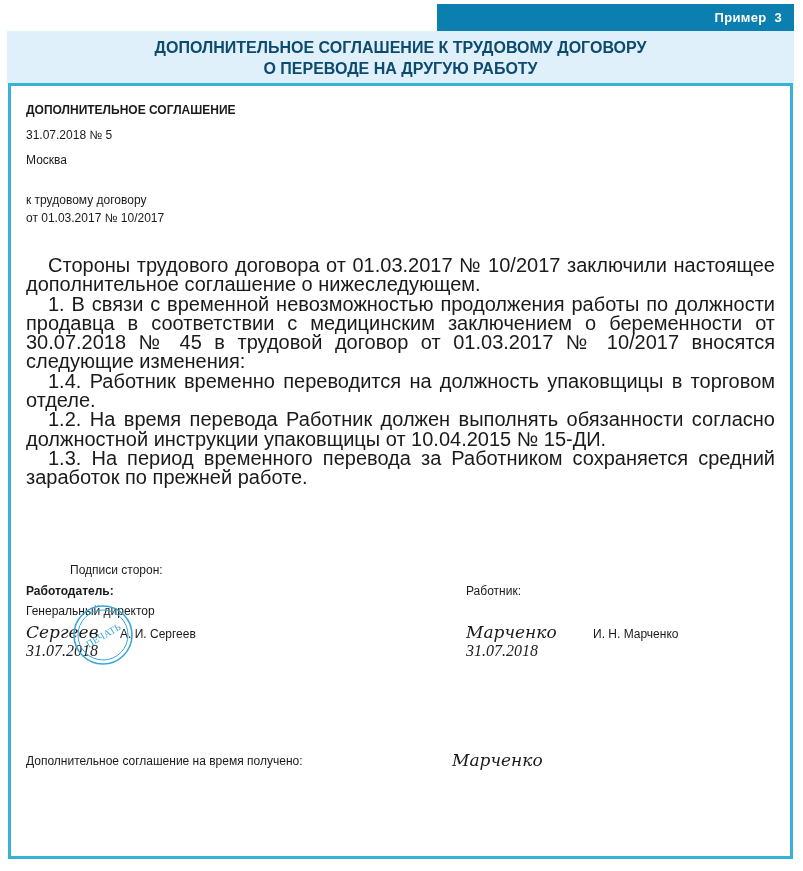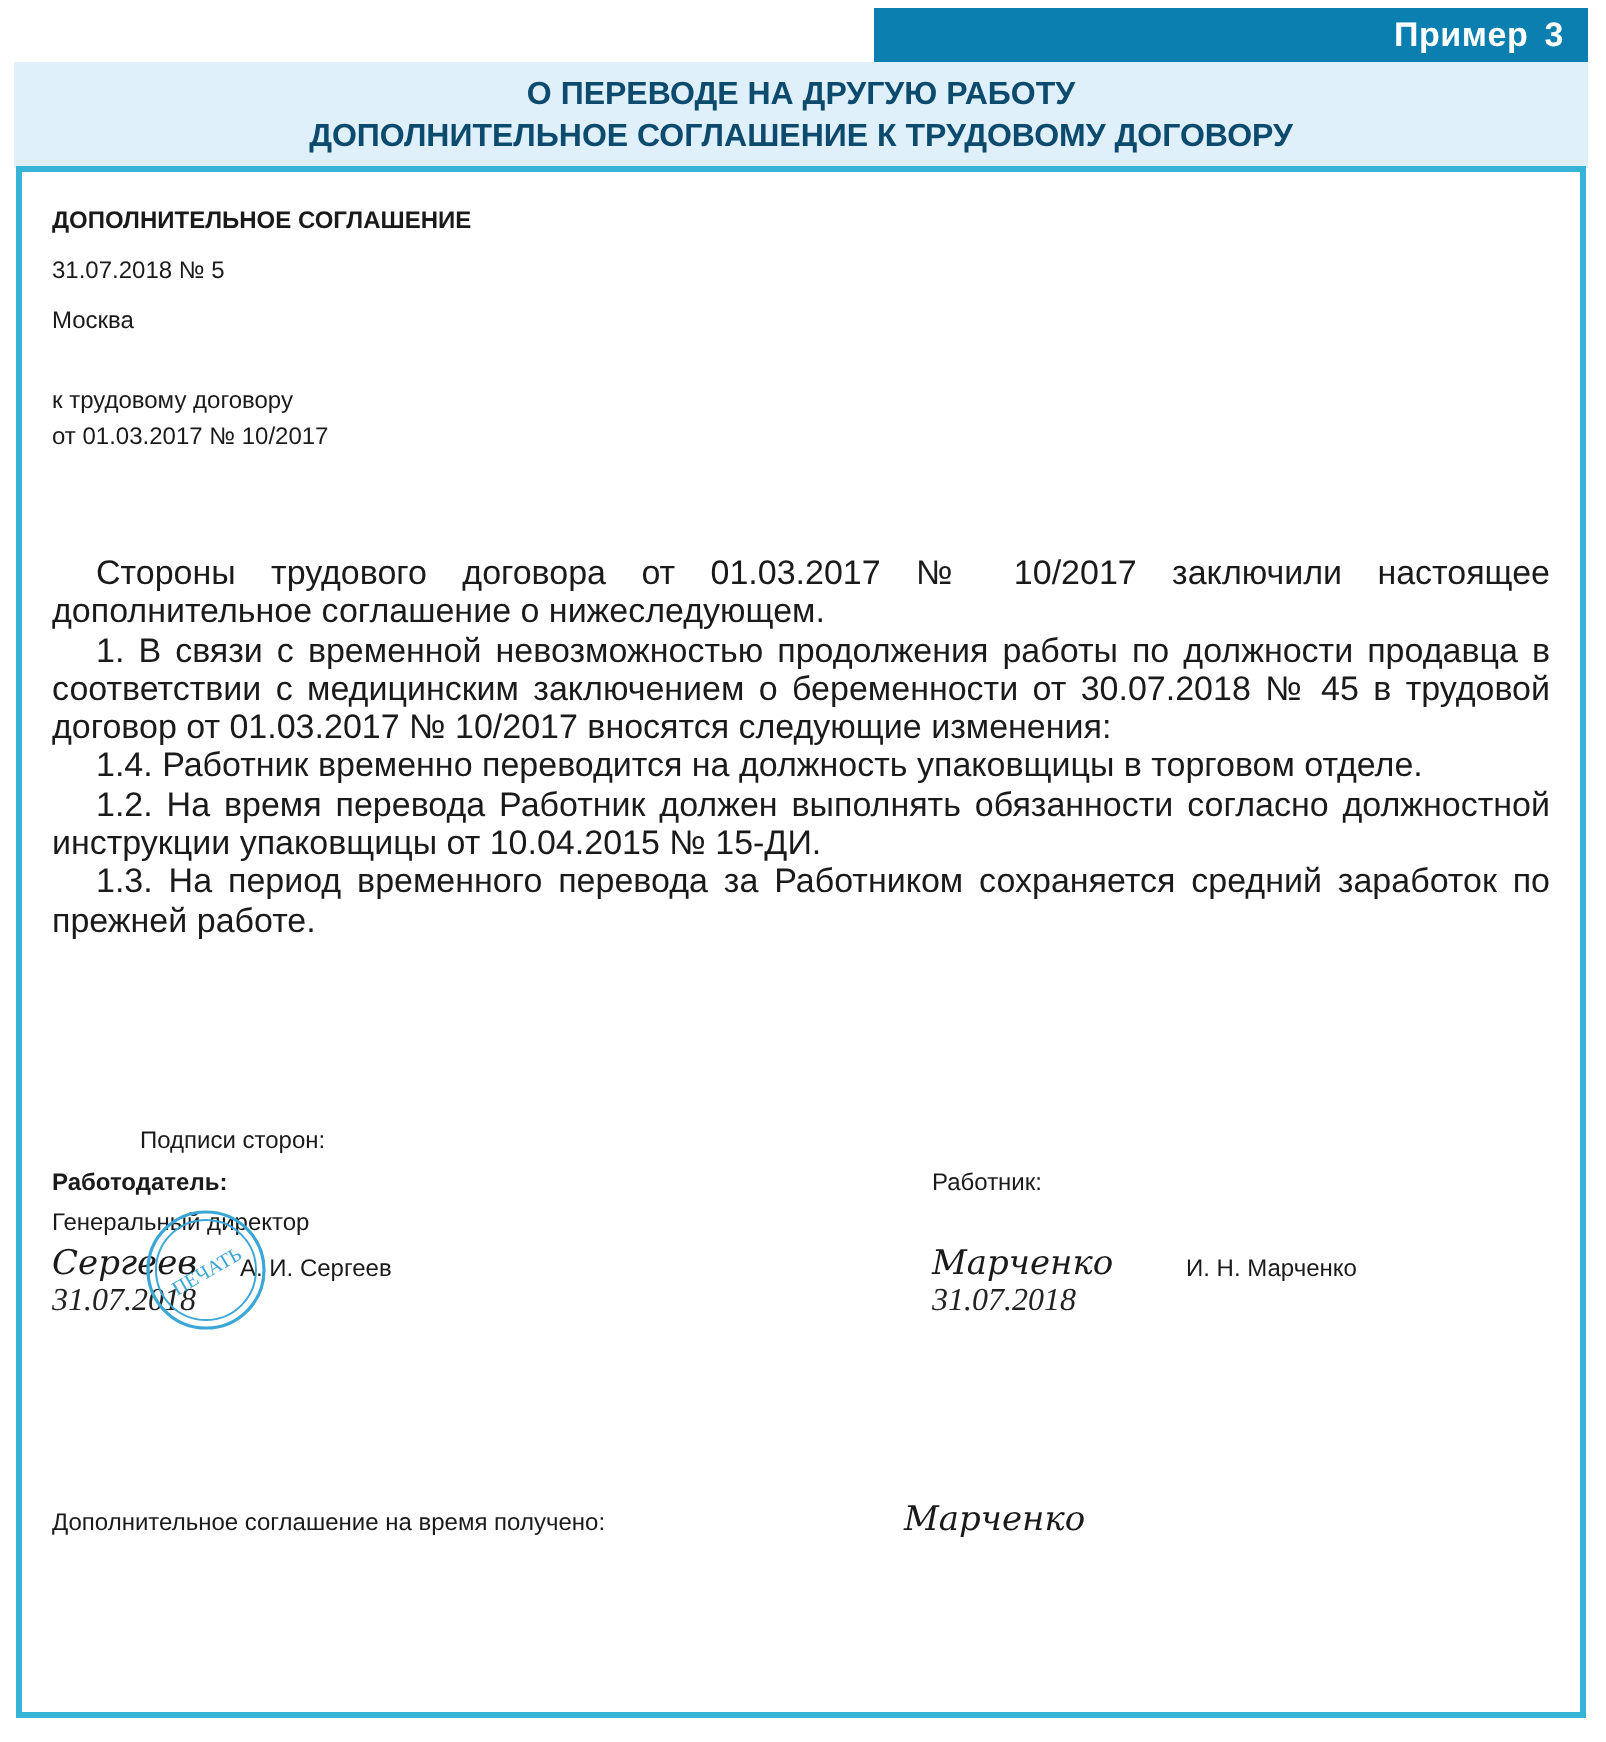--- a/index.html
+++ b/index.html
@@ -1,54 +1,54 @@
 <!DOCTYPE html>
 <html><head>
 <meta charset="utf-8">
 <style>
   html, body { margin: 0; padding: 0; background: #ffffff; }
   body { width: 803px; height: 871px; position: relative; overflow: hidden;
          font-family: "Liberation Sans", "DejaVu Sans", sans-serif; color: #1a1a1a; }
 
   .banner { position: absolute; left: 437px; top: 4px; width: 357px; height: 27px;
-            background: #0a7fb0; color: #ffffff; font-weight: bold; font-size: 17px;
+            background: #0a7fb0; color: #ffffff; font-weight: bold; font-size: 13px;
             display: flex; align-items: center; justify-content: flex-end; box-sizing: border-box;
             padding-right: 12px; letter-spacing: 0.3px; }
   .banner .num { margin-left: 8px; }
 
   .header { position: absolute; left: 7px; top: 31px; width: 787px; height: 53px;
             background: #dff0fb; text-align: center; color: #0c4a6e; font-weight: bold;
             font-size: 16px; line-height: 21px; box-sizing: border-box; padding-top: 6px; }
 
   .frame { position: absolute; left: 8px; top: 83px; width: 785px; height: 776px;
            border: 3px solid #35b4d8; box-sizing: border-box; background: #ffffff; }
 
   .t { position: absolute; font-size: 12px; line-height: 19px; white-space: nowrap; }
   .bold { font-weight: bold; }
 
-  .body-text { position: absolute; left: 26px; top: 277px; width: 749px; font-size: 17px;
+  .body-text { position: absolute; left: 26px; top: 256px; width: 749px; font-size: 20px;
                line-height: 19.3px; text-align: justify; }
   .body-text p { margin: 0; text-indent: 22px; }
 
   .sig { position: absolute; font-family: "DejaVu Serif", serif; font-style: italic; color: #1a1a1a; }
   .sig-date { position: absolute; font-family: "Liberation Serif", serif; font-style: italic; font-size: 16px; color: #222; }
 
   .stamp { position: absolute; left: 72px; top: 604px; width: 62px; height: 62px; }
 </style>
 </head>
 <body>
 
 <div class="banner">
   <span>Пример</span>
   <span class="num">3</span>
 </div>
 
 <div class="header">
+  <div>ДОПОЛНИТЕЛЬНОЕ СОГЛАШЕНИЕ К ТРУДОВОМУ ДОГОВОРУ</div>
   <div>О ПЕРЕВОДЕ НА ДРУГУЮ РАБОТУ</div>
-  <div>ДОПОЛНИТЕЛЬНОЕ СОГЛАШЕНИЕ К ТРУДОВОМУ ДОГОВОРУ</div>
 </div>
 
 <div class="frame"></div>
 
 <div class="t bold" style="left:26px; top:101px;">ДОПОЛНИТЕЛЬНОЕ СОГЛАШЕНИЕ</div>
 <div class="t" style="left:26px; top:126px;">31.07.2018 № 5</div>
 <div class="t" style="left:26px; top:151px;">Москва</div>
 <div class="t" style="left:26px; top:191px;">к трудовому договору</div>
 <div class="t" style="left:26px; top:209px;">от 01.03.2017 № 10/2017</div>
 

